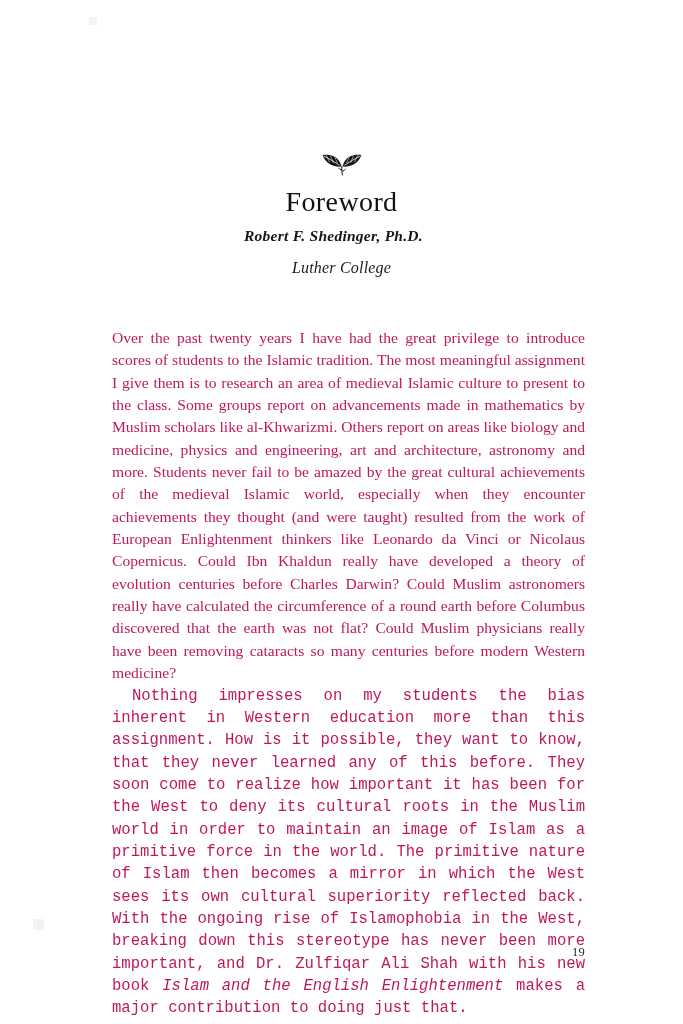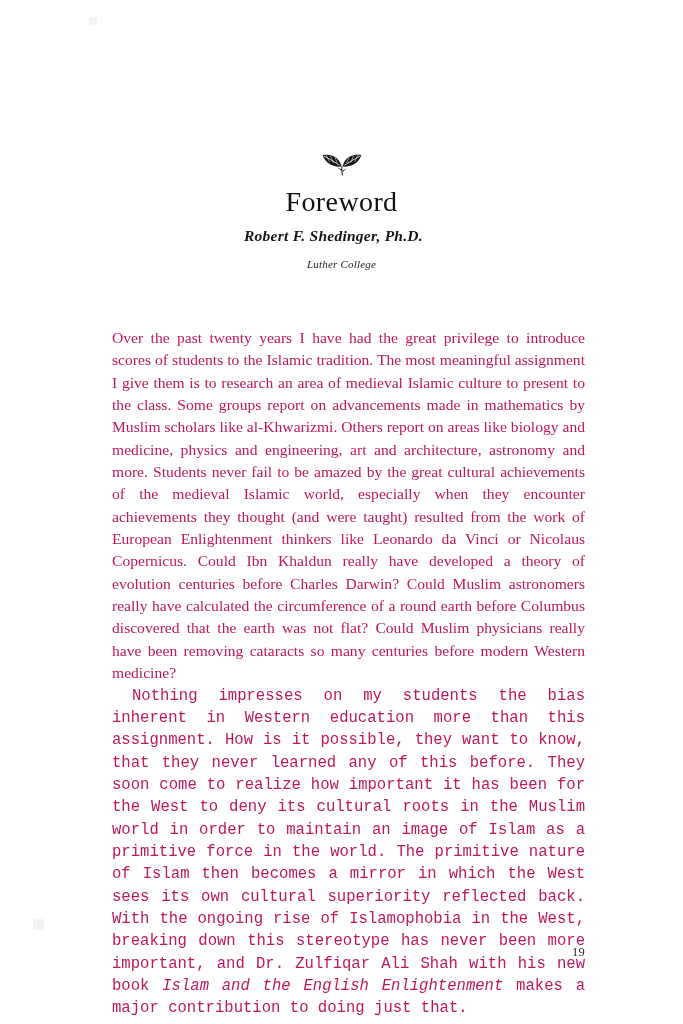--- a/index.html
+++ b/index.html
@@ -65,21 +65,21 @@
     font-style: italic;
     font-weight: 700;
     letter-spacing: 0.25px;
     line-height: 1.2;
     margin: 0 16px 6px 0;
     color: #161616;
   }
 
   .author-affiliation {
     font-family: "Liberation Serif", "DejaVu Serif", serif;
-    font-size: 11px;
+    font-size: 16px;
     font-style: italic;
     font-weight: 400;
     letter-spacing: 0.2px;
     line-height: 1.2;
     margin: 12px;
     color: #1c1c1c;
   }
 
   
   .body-block {

